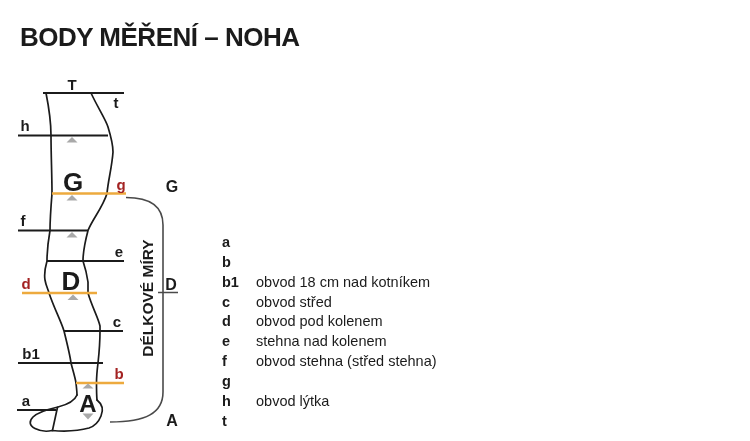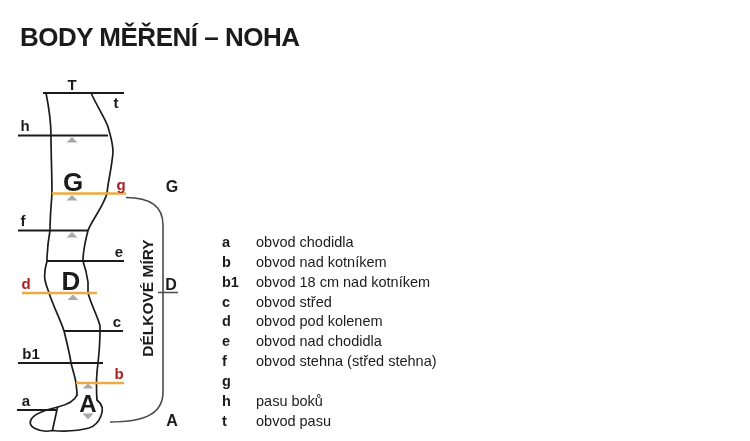--- a/index.html
+++ b/index.html
@@ -130,52 +130,49 @@
       <text class="lbl" x="31" y="289" text-anchor="middle">b1</text>
       <text class="lbl-red" x="119" y="309" text-anchor="middle">b</text>
       <text class="lbl" x="26" y="336" text-anchor="middle">a</text>
       <text class="lbl-bigA" x="88" y="342" text-anchor="middle">A</text>
     </g>
   </svg>
 
   <div class="legend">
     <div class="legend-row">
       <span class="legend-key">a</span>
-      <span class="legend-text">obvod chodidla</span>
     </div>
     <div class="legend-row">
       <span class="legend-key">b</span>
-      <span class="legend-text">obvod nad kotníkem</span>
     </div>
     <div class="legend-row">
       <span class="legend-key">b1</span>
       <span class="legend-text">obvod 18 cm nad kotníkem</span>
     </div>
     <div class="legend-row">
       <span class="legend-key">c</span>
       <span class="legend-text">obvod střed</span>
     </div>
     <div class="legend-row">
       <span class="legend-key">d</span>
       <span class="legend-text">obvod pod kolenem</span>
     </div>
     <div class="legend-row">
       <span class="legend-key">e</span>
-      <span class="legend-text">obvod nad chodidla</span>
+      <span class="legend-text">stehna nad kolenem</span>
     </div>
     <div class="legend-row">
       <span class="legend-key">f</span>
       <span class="legend-text">obvod stehna (střed stehna)</span>
     </div>
     <div class="legend-row">
       <span class="legend-key">g</span>
     </div>
     <div class="legend-row">
       <span class="legend-key">h</span>
-      <span class="legend-text">pasu boků</span>
+      <span class="legend-text">obvod lýtka</span>
     </div>
     <div class="legend-row">
       <span class="legend-key">t</span>
-      <span class="legend-text">obvod pasu</span>
     </div>
   </div>
 
 </div>
 
 </body></html>

